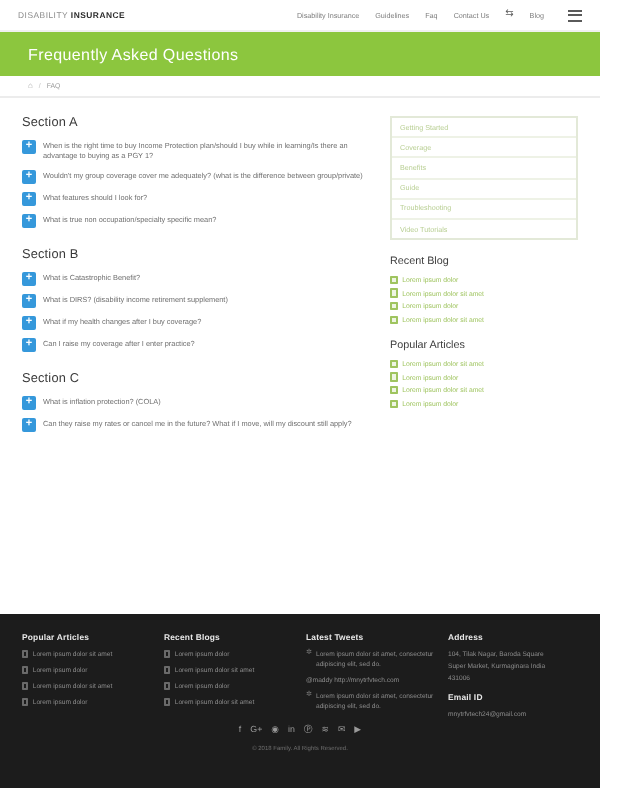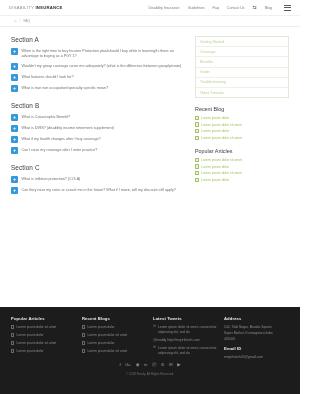--- a/index.html
+++ b/index.html
@@ -116,20 +116,23 @@
       <div class="nav-icon">⇆</div>
       <div class="nav-item">Blog</div>
       <div class="burger">
           <i></i>
           <i></i>
           <i></i>
         </div>
     </div>
   </div>
 
+  <div class="banner">
+    <h1>Frequently Asked Questions</h1>
+  </div>
 
   <div class="crumbbar">
     <span class="home-ico">⌂</span>
     <span class="crumb-sep">/</span>
     <span class="crumb">FAQ</span>
   </div>
 
   <div class="content">
 
     <div class="main">

